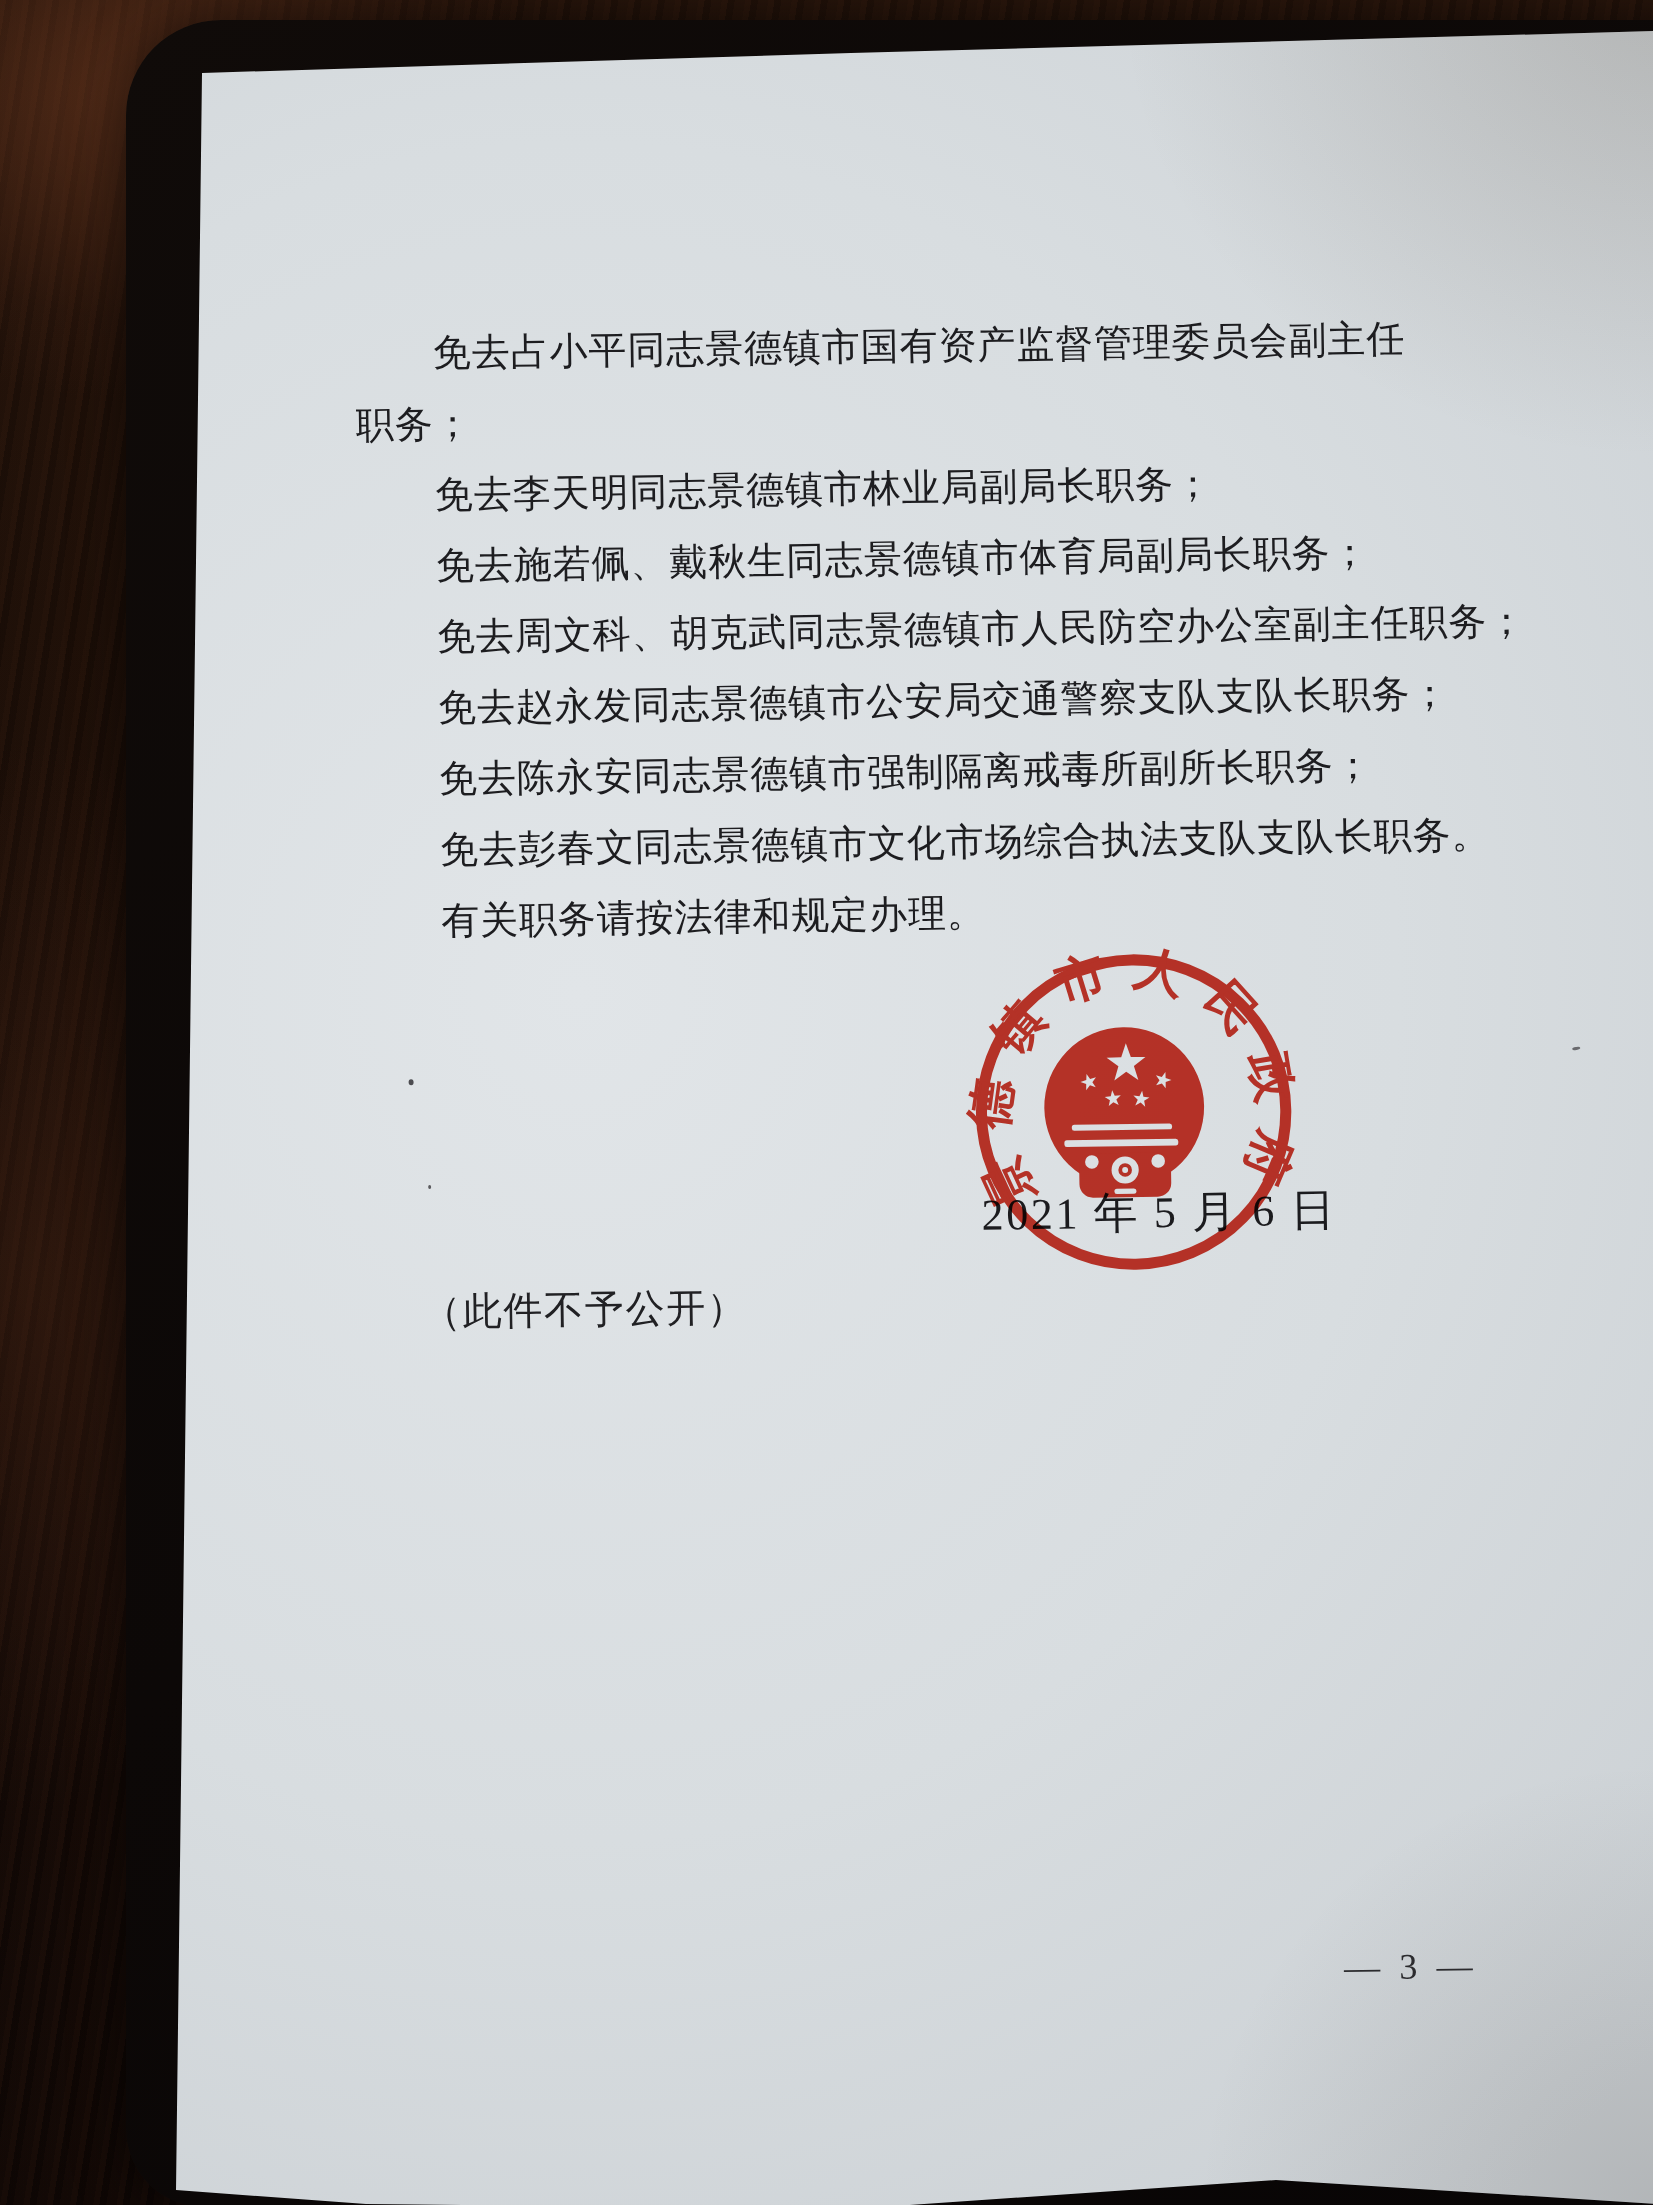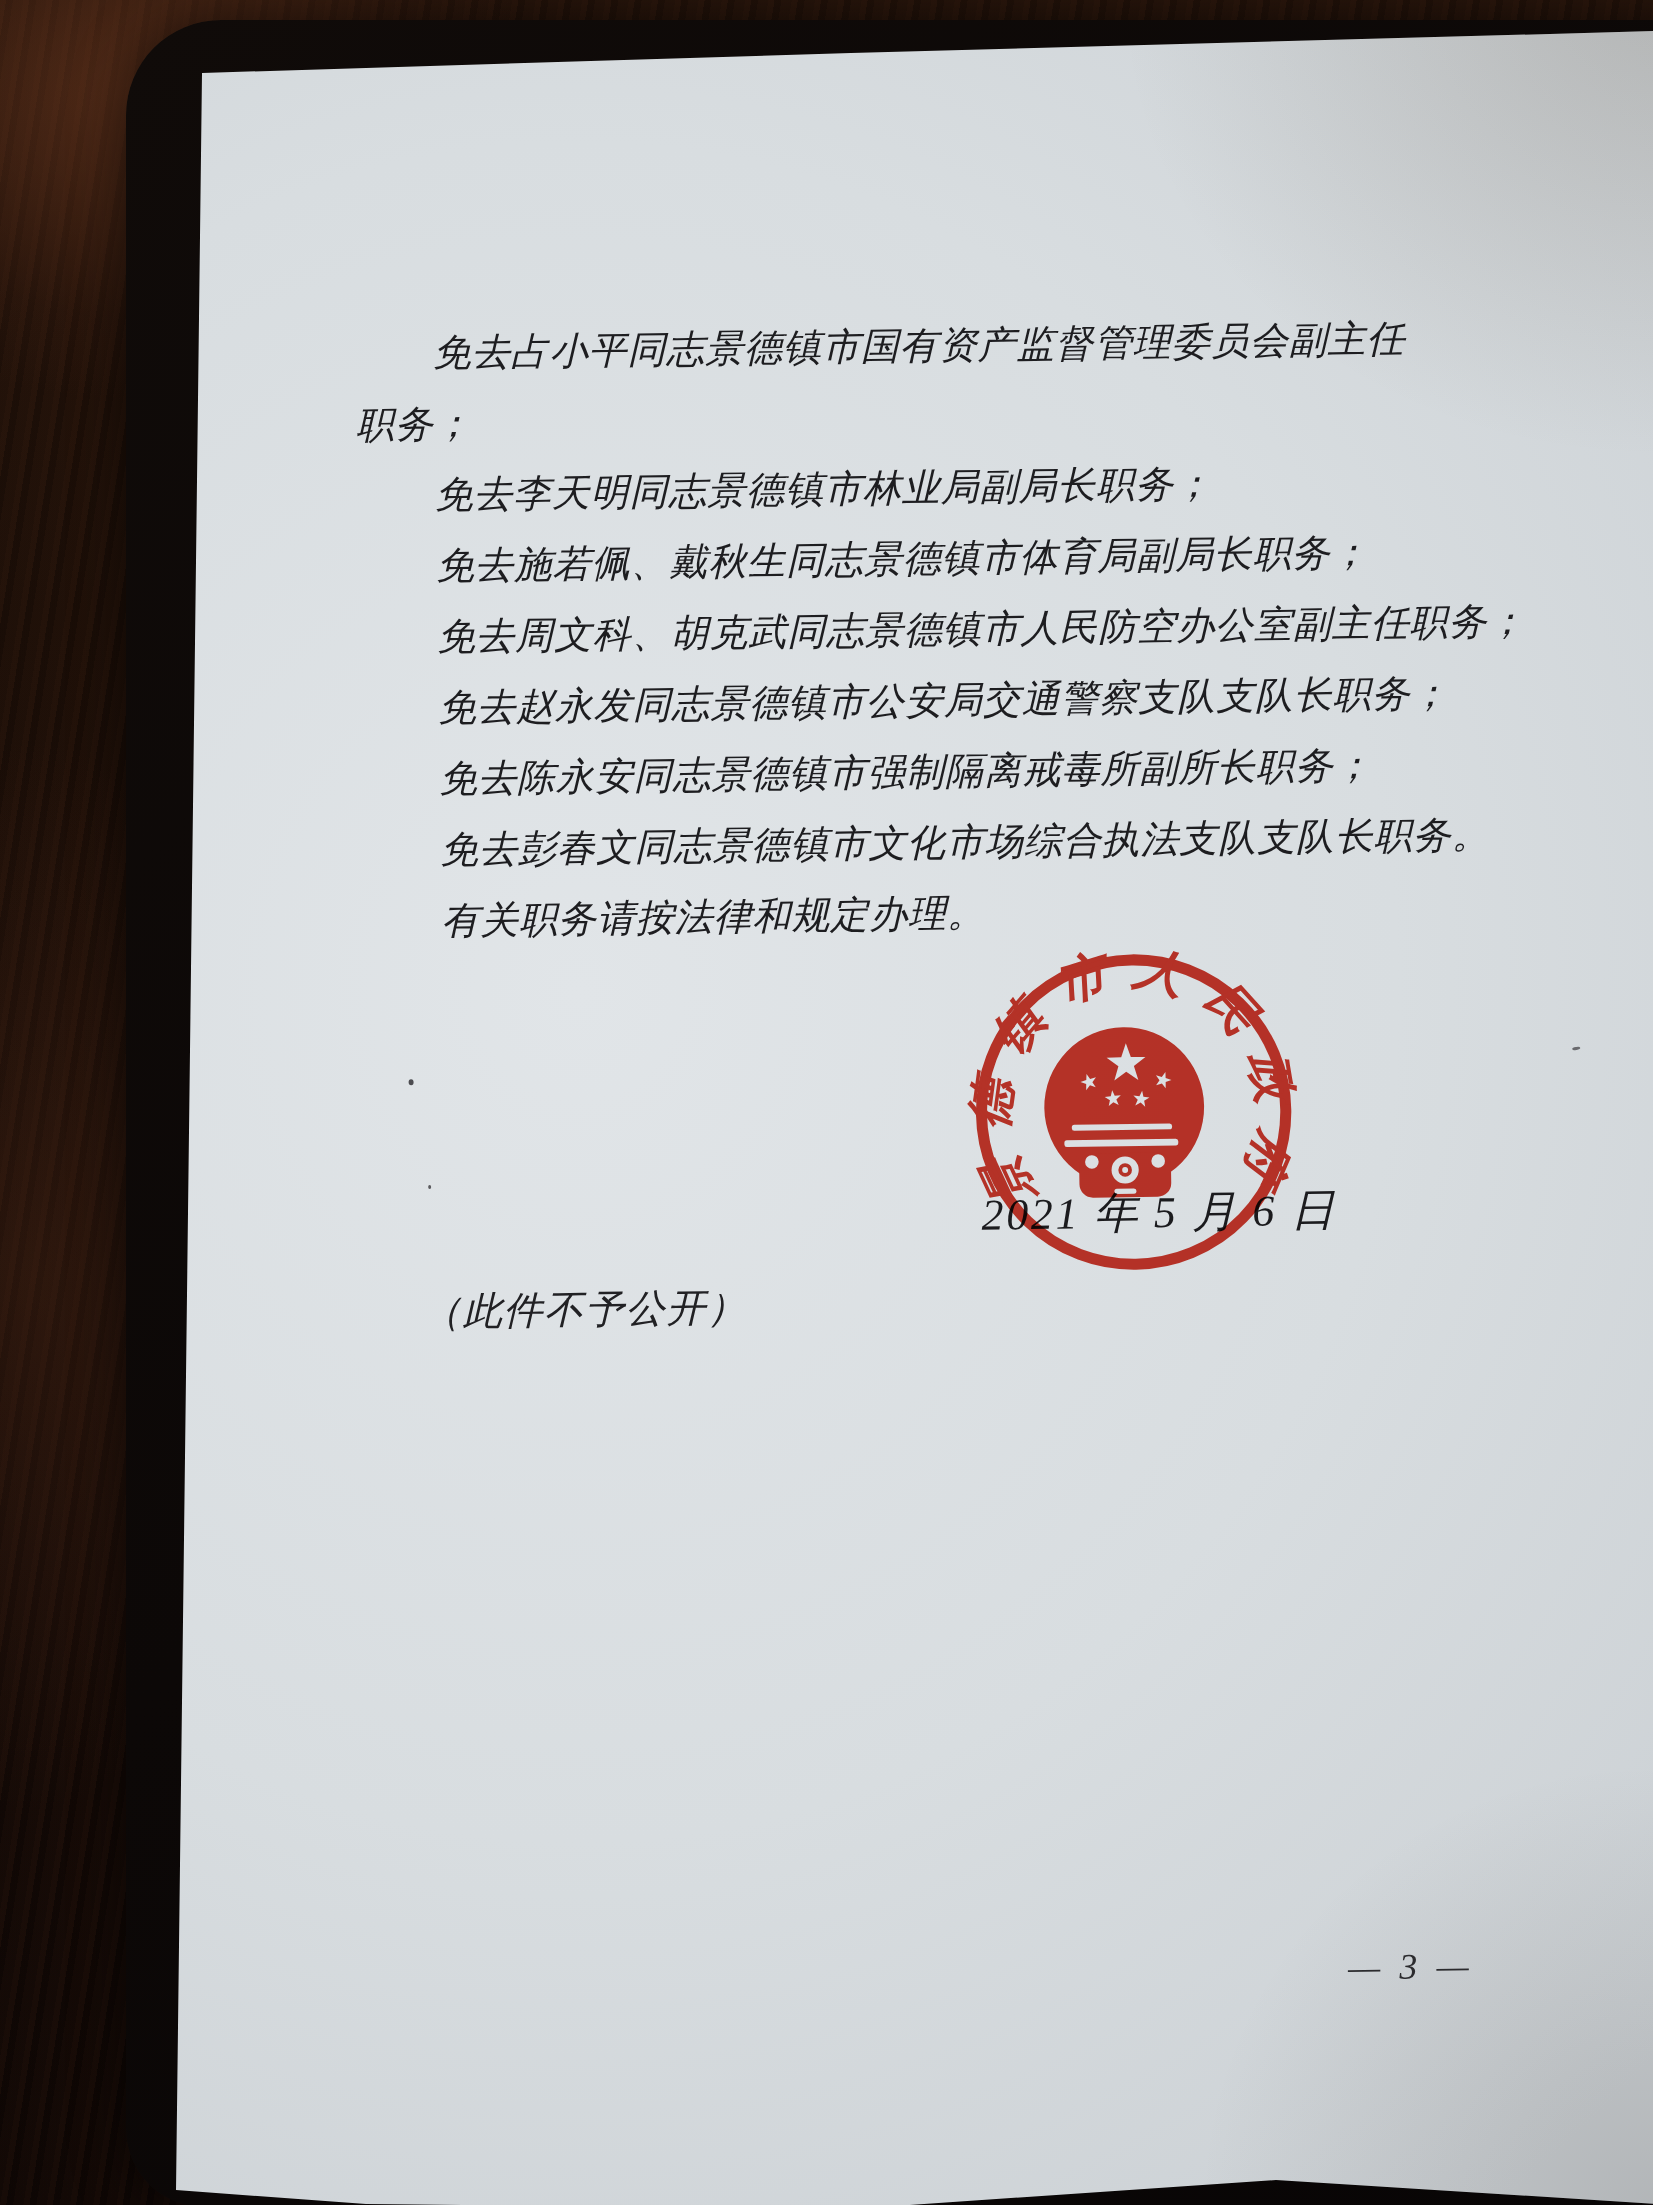--- a/index.html
+++ b/index.html
@@ -1,19 +1,18 @@
 <!DOCTYPE html>
 <html style="font-size:13.6px"><head>
 <meta charset="utf-8">
 <style>
   html,body{margin:0;padding:0;background:#000;}
   #page-photo{
     position:relative;width:1654px;height:2205px;overflow:hidden;
     font-family:"Liberation Serif","DejaVu Serif",serif;
-    font-style:italic;
   }
   
   #desk-wood{
     position:absolute;inset:0;
     background:
       radial-gradient(ellipse 527px 408px at 136px 94px, rgba(122,64,36,.50), rgba(70,35,20,.18) 55%, rgba(0,0,0,0) 75%),
       radial-gradient(ellipse 340px 766px at 34px 1276px, rgba(95,50,28,.28), rgba(0,0,0,0) 70%),
       repeating-linear-gradient(99deg, rgba(112,60,34,.10) 0 6px, rgba(18,9,5,.14) 6px 12.8px, rgba(84,46,27,.08) 12.8px 23px),
       linear-gradient(180deg,#24130a 0%,#1b0e07 28%,#150a06 62%,#0d0604 100%);
   }

